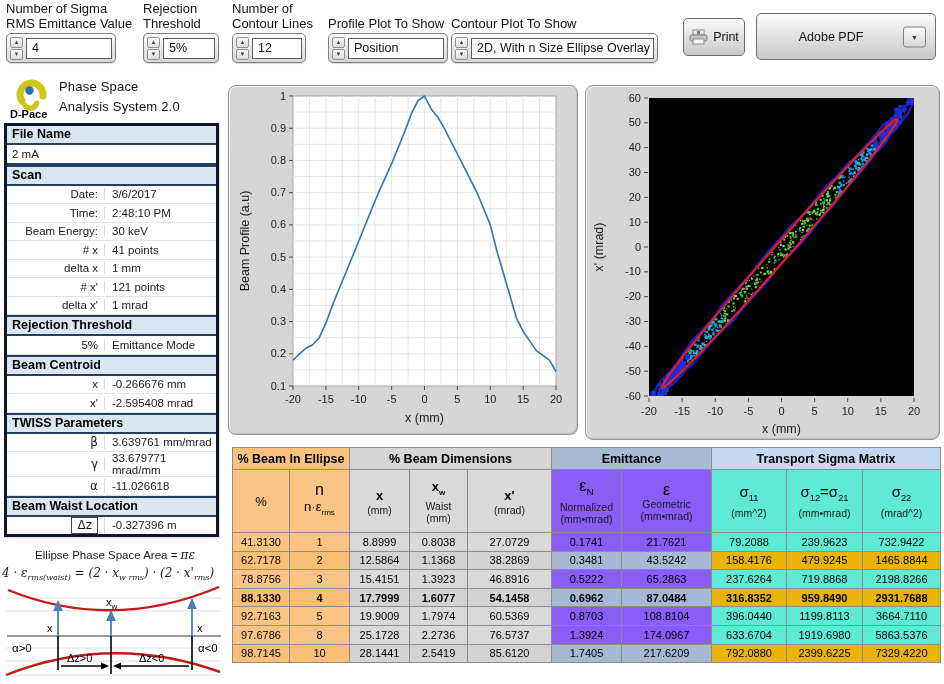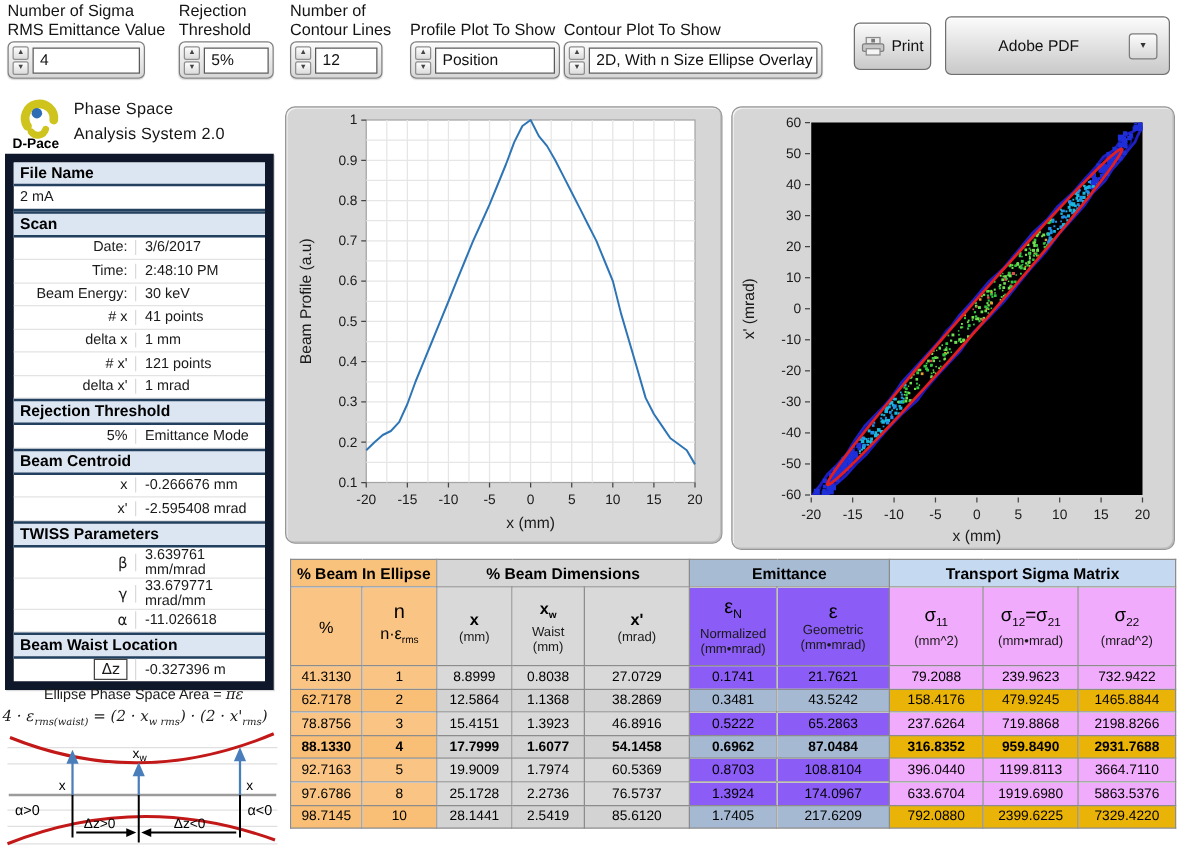--- a/index.html
+++ b/index.html
@@ -19,21 +19,21 @@
     background:linear-gradient(#FBFBFB,#C9C9C9);display:flex;align-items:center;justify-content:center;
     font-size:12.5px;color:#111;box-shadow:inset 0 1px 0 #fff;cursor:pointer;}
   .dd-sq{position:absolute;right:9px;top:50%;transform:translateY(-50%);width:21px;height:19px;border:1px solid #7d7d7d;
     border-radius:3px;background:linear-gradient(#FCFCFC,#D8D8D8);font-size:7px;color:#333;display:flex;align-items:center;justify-content:center;}
 
   
   .brand-title{position:absolute;left:59px;top:77px;font-size:13px;font-weight:normal;color:#141414;line-height:19.5px;letter-spacing:.2px;}
   .dpace-text{font-size:11px;font-weight:bold;color:#2B66B1;}
 
   
-  .sidebar{position:absolute;left:4px;top:123px;width:215px;box-sizing:border-box;border:7px solid #0f172a;background:#fff;
+  .sidebar{position:absolute;left:4px;top:123px;width:215px;box-sizing:border-box;border:3px solid #0f172a;background:#fff;
     font-size:11.5px;box-shadow:1px 1px 0 #dcdcdc;}
   .sb-header{background:#DCE6F2;font-weight:bold;font-size:12.5px;padding:1px 5px 2px 5px;
     border-top:2px solid #24405F;border-bottom:2px solid #24405F;color:#000;}
   .sidebar .sb-header:first-child{border-top:none;}
   .sb-row{display:flex;align-items:center;min-height:17.5px;border-bottom:1px solid #E3E3E3;}
   .sb-row:last-child{border-bottom:none;}
   .sb-row.dark-sep{border-bottom:2px solid #24405F;}
   .sb-label{width:98px;box-sizing:border-box;text-align:right;padding-right:6px;border-right:1px solid #DADADA;color:#1a1a1a;}
   .sb-value{flex:1;padding-left:7px;color:#1a1a1a;}
   .sb-row.full .sb-value{padding-left:5px;}
@@ -42,21 +42,21 @@
 
   
   .chart-panel{position:absolute;box-sizing:border-box;background:#D6D6D6;border:1px solid #979797;border-radius:8px;
     box-shadow:inset 1px 1px 0 #F2F2F2, inset -1px -1px 0 #BDBDBD;}
 
   
   .rt-wrap{position:absolute;left:232px;top:447px;}
   table.rt{border-collapse:collapse;table-layout:fixed;font-size:11px;color:#000;}
   table.rt th,table.rt td{border:1px solid #8C8C8C;padding:0;text-align:center;overflow:hidden;}
   .g-or{background:#F9C27C;} .g-gr{background:#D6D6D6;} .g-em{background:#A7BBD3;} .g-sg{background:#C5D9F1;}
-  .c-or{background:#FAC584;} .c-gr{background:#D9D9D9;} .c-em{background:#8b5cf6;} .c-sg{background:#f0abfc;}
+  .c-or{background:#FAC584;} .c-gr{background:#D9D9D9;} .c-em{background:#8b5cf6;} .c-sg{background:#5eead4;}
   tr.alt .c-or{background:#F9BF77;} tr.alt .c-gr{background:#D3D3D3;} tr.alt .c-em{background:#A5B9D2;} tr.alt .c-sg{background:#eab308;}
   .rt-group th{height:21px;font-size:12.5px;font-weight:bold;border:1px solid #5E5E5E;}
   .rt-cols th{height:62px;vertical-align:middle;font-weight:normal;border:1px solid #777;}
   .rt-body td{height:17.6px;}
   .rt-body tr.boldrow td{font-weight:bold;}
   .h-main{display:block;line-height:17px;}
   .h-sub{display:block;font-size:10.5px;line-height:12px;color:#1a1a1a;}
   .hs-13{font-size:13px;} .hs-15{font-size:15px;} .hs-16{font-size:16px;} .hb{font-weight:bold;}
   sub.hsub{font-size:.62em;}
 

